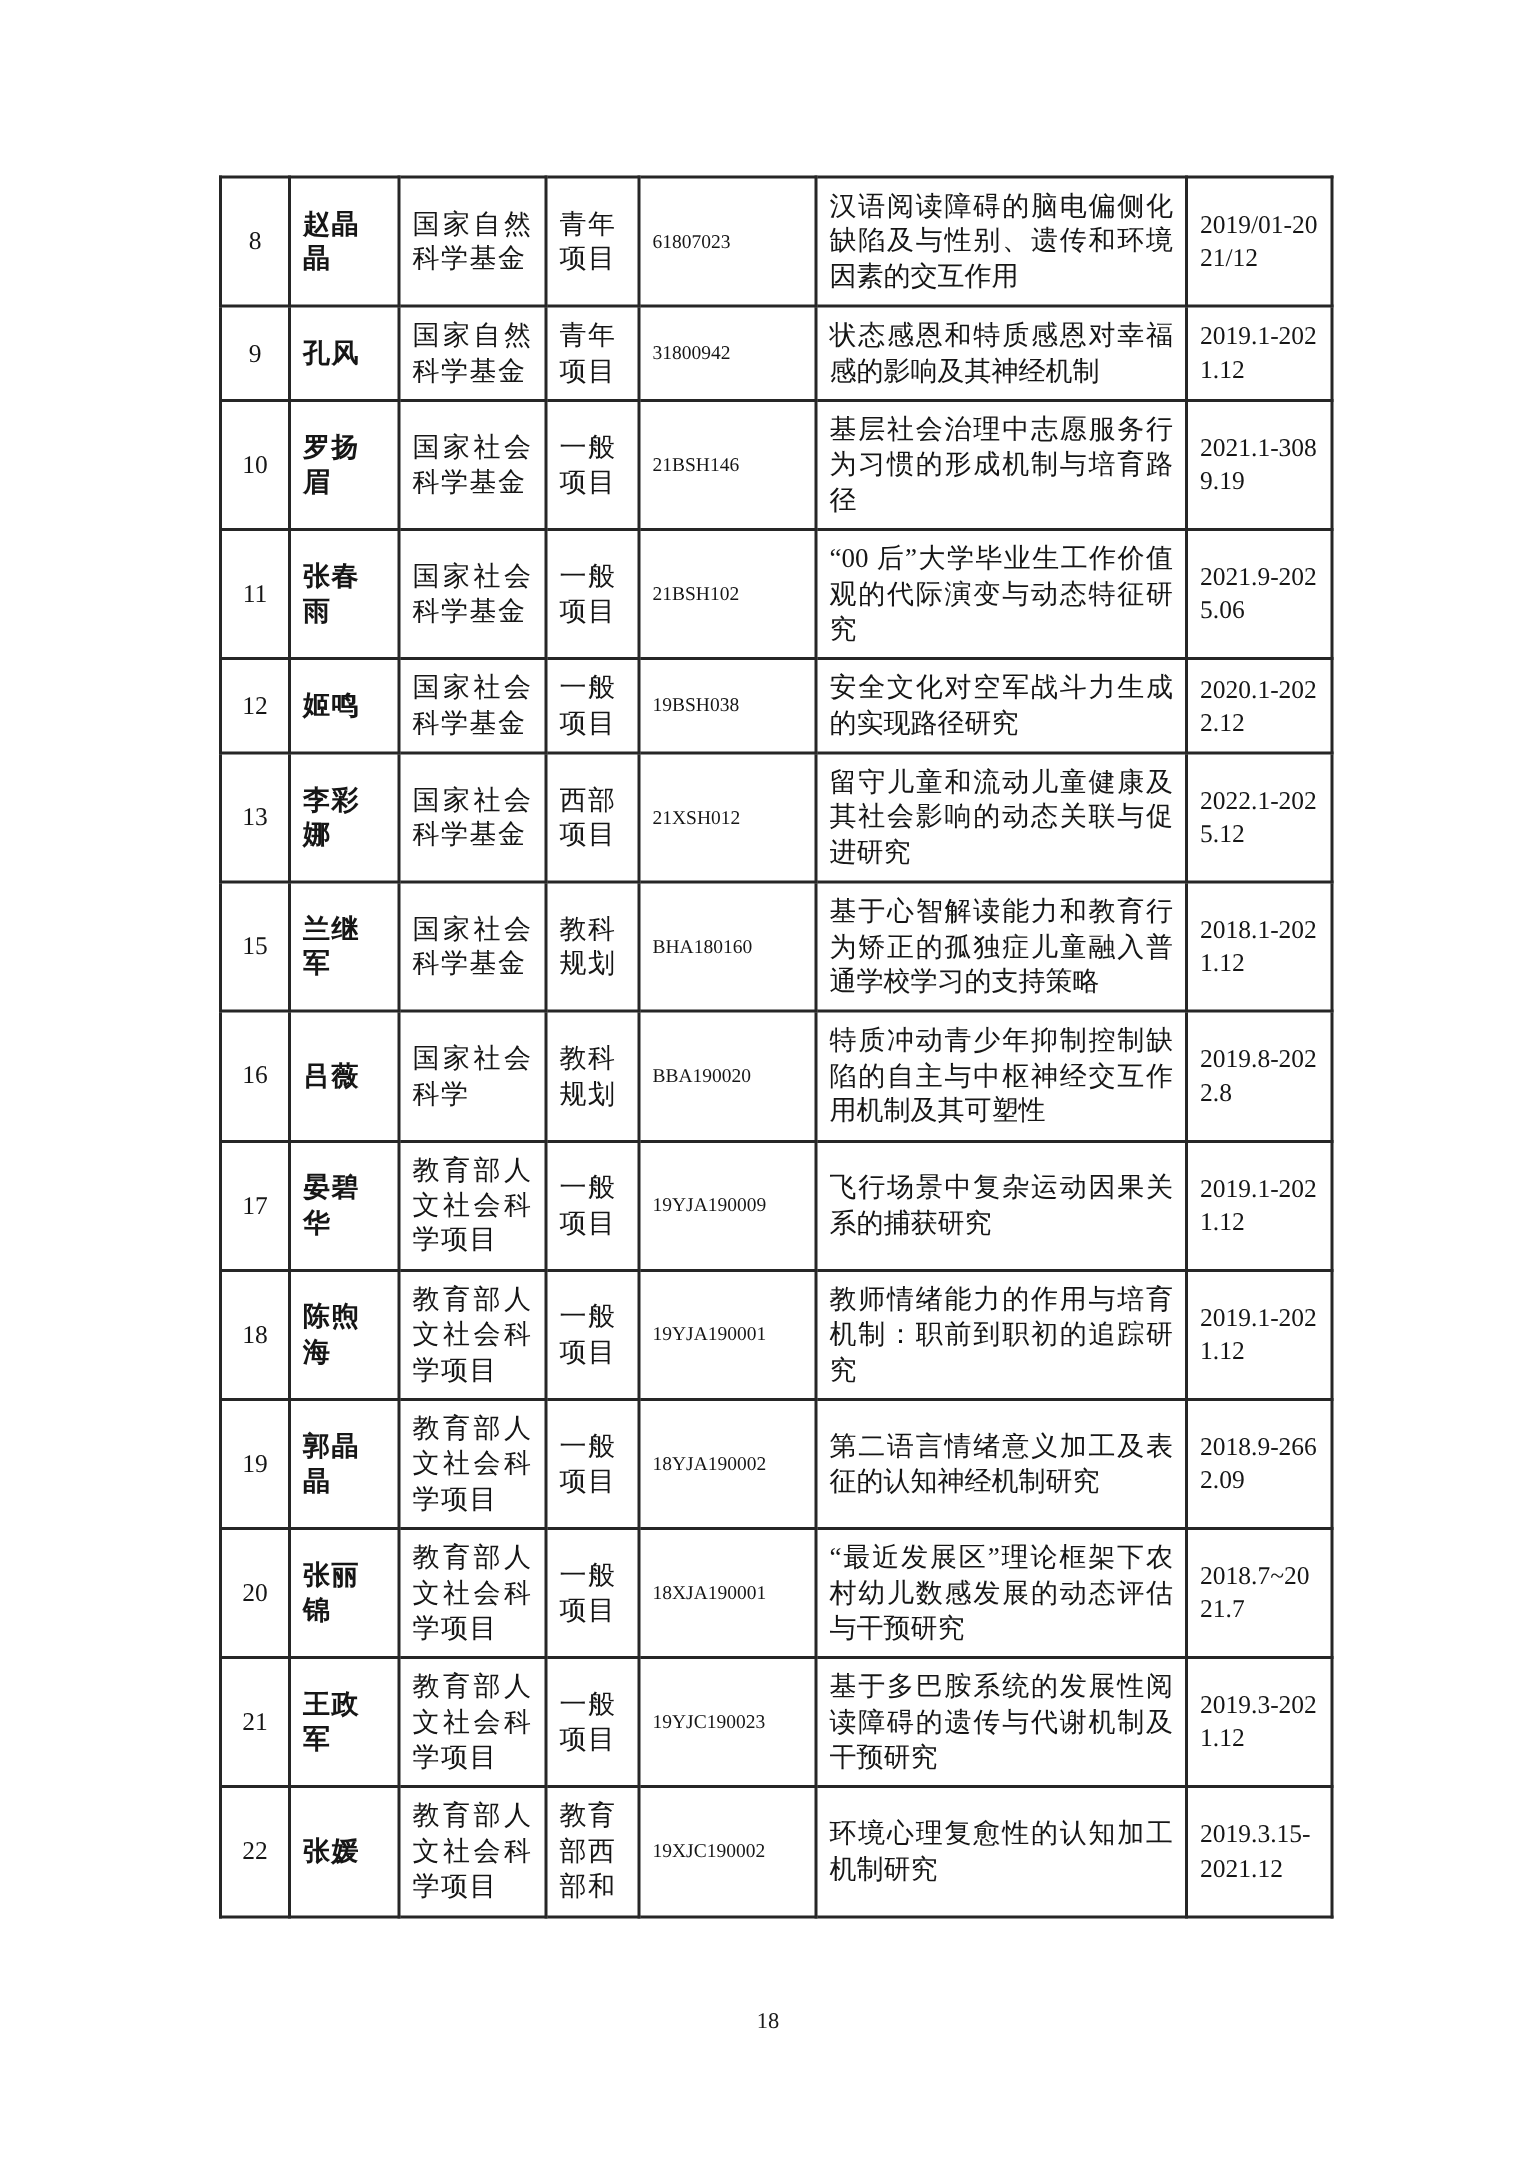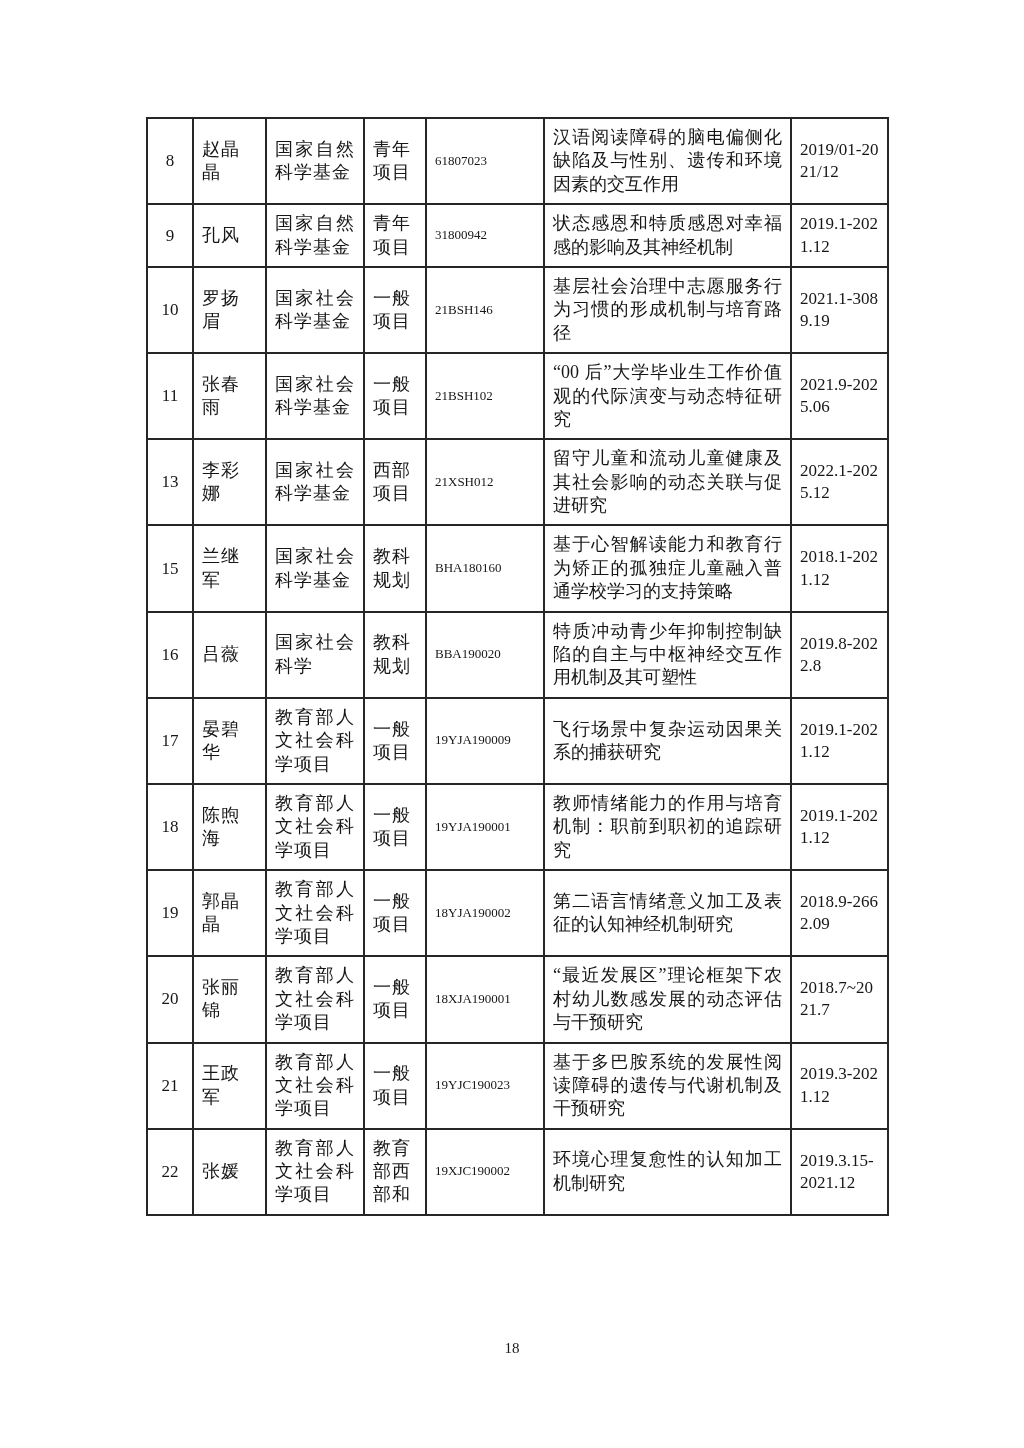--- a/index.html
+++ b/index.html
@@ -38,20 +38,21 @@
     overflow: hidden;
   }
   td.c-no {
     text-align: center;
     font-size: 17px;
   }
   td.c-name {
     padding-left: 7px;
     padding-right: 6px;
     letter-spacing: 1px;
+    font-weight: bold;
   }
   td.c-fund {
     text-align: justify;
     text-justify: inter-ideograph;
     letter-spacing: 1px;
   }
   td.c-type {
     padding-left: 7px;
     padding-right: 6px;
     letter-spacing: 1px;
@@ -130,20 +131,29 @@
         <tr>
           <td class="c-no">11</td>
           <td class="c-name">张春雨</td>
           <td class="c-fund">国家社会科学基金</td>
           <td class="c-type">一般项目</td>
           <td class="c-code">21BSH102</td>
           <td class="c-title">“00 后”大学毕业生工作价值观的代际演变与动态特征研究</td>
           <td class="c-dates">2021.9-2025.06</td>
         </tr>
         <tr>
+          <td class="c-no">12</td>
+          <td class="c-name">姬鸣</td>
+          <td class="c-fund">国家社会科学基金</td>
+          <td class="c-type">一般项目</td>
+          <td class="c-code">19BSH038</td>
+          <td class="c-title">安全文化对空军战斗力生成的实现路径研究</td>
+          <td class="c-dates">2020.1-2022.12</td>
+        </tr>
+        <tr>
           <td class="c-no">13</td>
           <td class="c-name">李彩娜</td>
           <td class="c-fund">国家社会科学基金</td>
           <td class="c-type">西部项目</td>
           <td class="c-code">21XSH012</td>
           <td class="c-title">留守儿童和流动儿童健康及其社会影响的动态关联与促进研究</td>
           <td class="c-dates">2022.1-2025.12</td>
         </tr>
         <tr>
           <td class="c-no">15</td>

